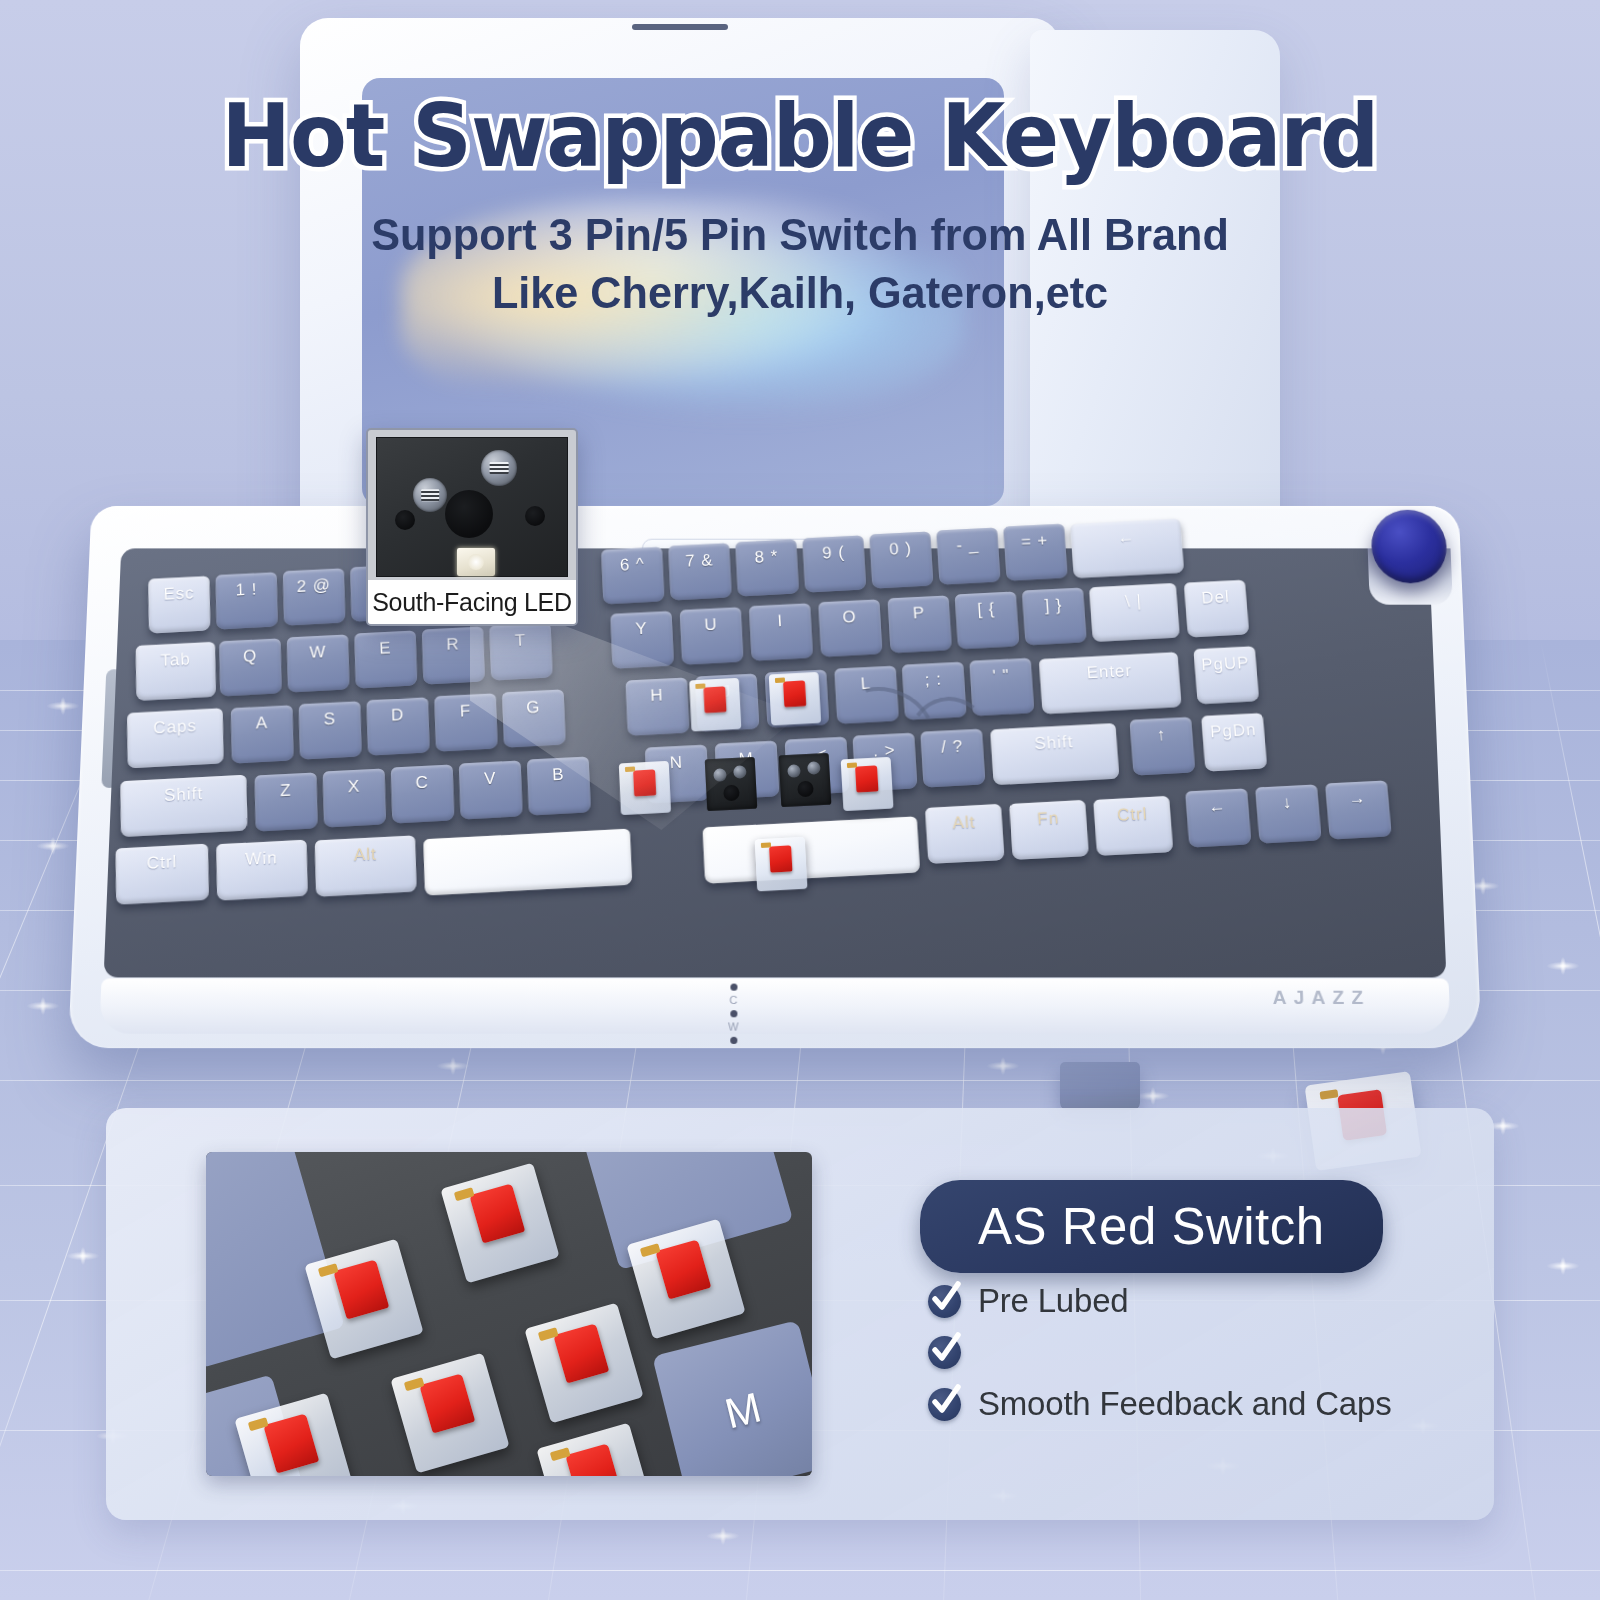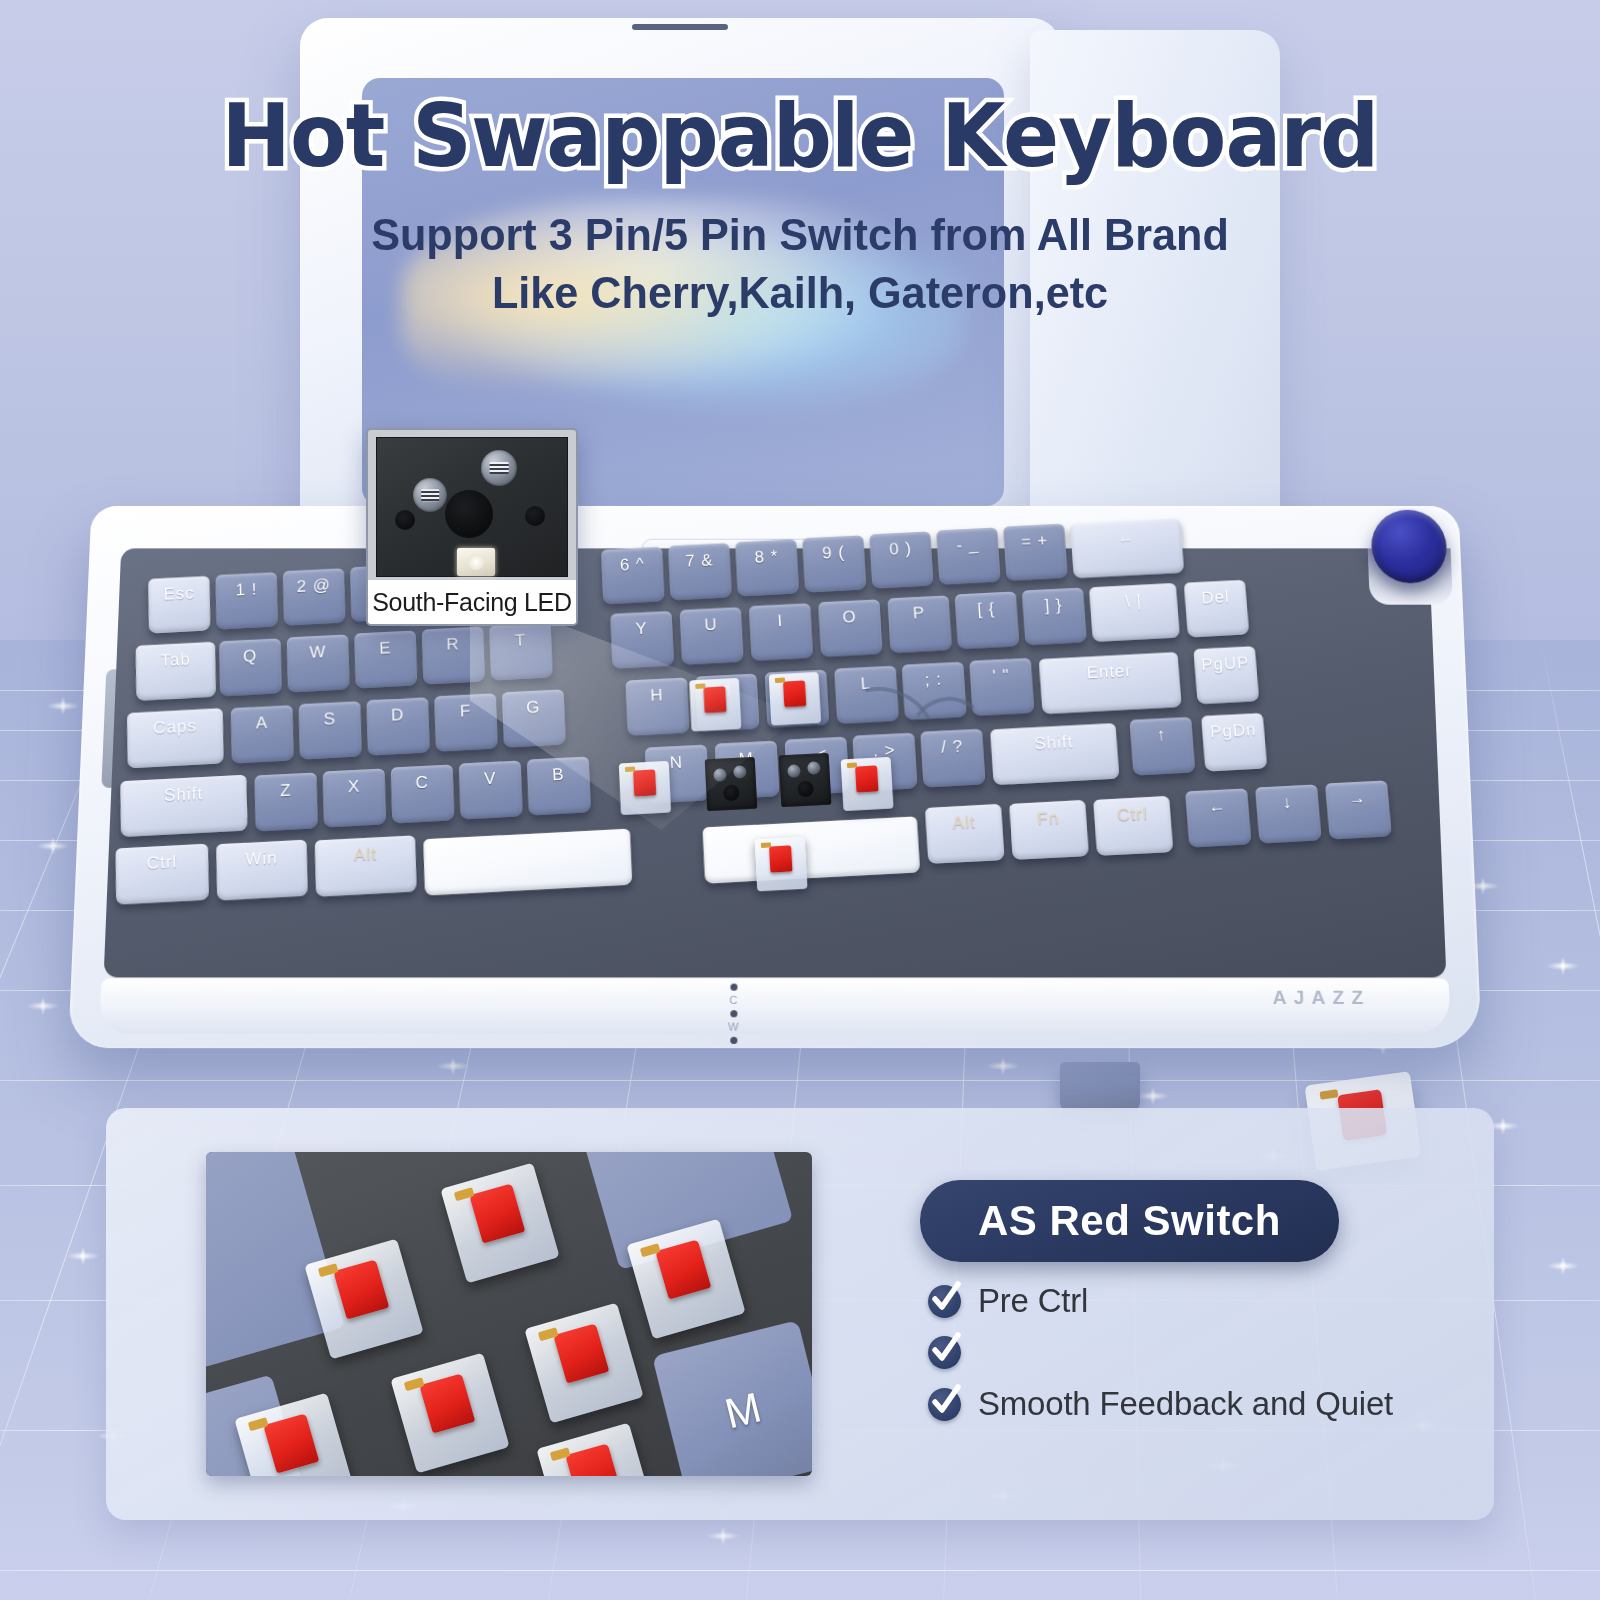--- a/index.html
+++ b/index.html
@@ -486,22 +486,22 @@
     transform: rotate(-16deg);
   }
 
   .as-badge {
     position: absolute;
     left: 920px; top: 1180px;
     padding: 17px 58px;
     border-radius: 40px;
     background: linear-gradient(160deg, #35456e 0%, #2a3860 55%, #222f52 100%);
     color: #ffffff;
-    font-size: 42px;
-    font-weight: 700;
+    font-size: 51px;
+    font-weight: 400;
     letter-spacing: .5px;
     box-shadow: 0 8px 20px rgba(35,47,82,.4);
     z-index: 24;
   }
   .bullets {
     position: absolute;
     left: 928px; top: 1282px;
     width: 540px;
     z-index: 24;
   }
@@ -880,30 +880,30 @@
 </div>
 
 <div class="as-badge">AS Red Switch</div>
 <div class="bullets" id="bullets">
     <div class="bullet">
       <span class="check">
         <svg width="40" height="40" viewBox="0 0 40 40">
           <path d="M10 21 L17 29 L33 6" stroke="#ffffff" stroke-width="5.5" fill="none" stroke-linecap="round" stroke-linejoin="round"></path>
         </svg>
       </span>
-      <span class="bullet-label">Pre Ctrl</span>
+      <span class="bullet-label">Pre Lubed</span>
     </div>
     <div class="bullet">
       <span class="check">
         <svg width="40" height="40" viewBox="0 0 40 40">
           <path d="M10 21 L17 29 L33 6" stroke="#ffffff" stroke-width="5.5" fill="none" stroke-linecap="round" stroke-linejoin="round"></path>
         </svg>
       </span>
     </div>
     <div class="bullet">
       <span class="check">
         <svg width="40" height="40" viewBox="0 0 40 40">
           <path d="M10 21 L17 29 L33 6" stroke="#ffffff" stroke-width="5.5" fill="none" stroke-linecap="round" stroke-linejoin="round"></path>
         </svg>
       </span>
-      <span class="bullet-label">Smooth Feedback and Quiet</span>
+      <span class="bullet-label">Smooth Feedback and Caps</span>
     </div>
   </div>
 
 </body></html>

